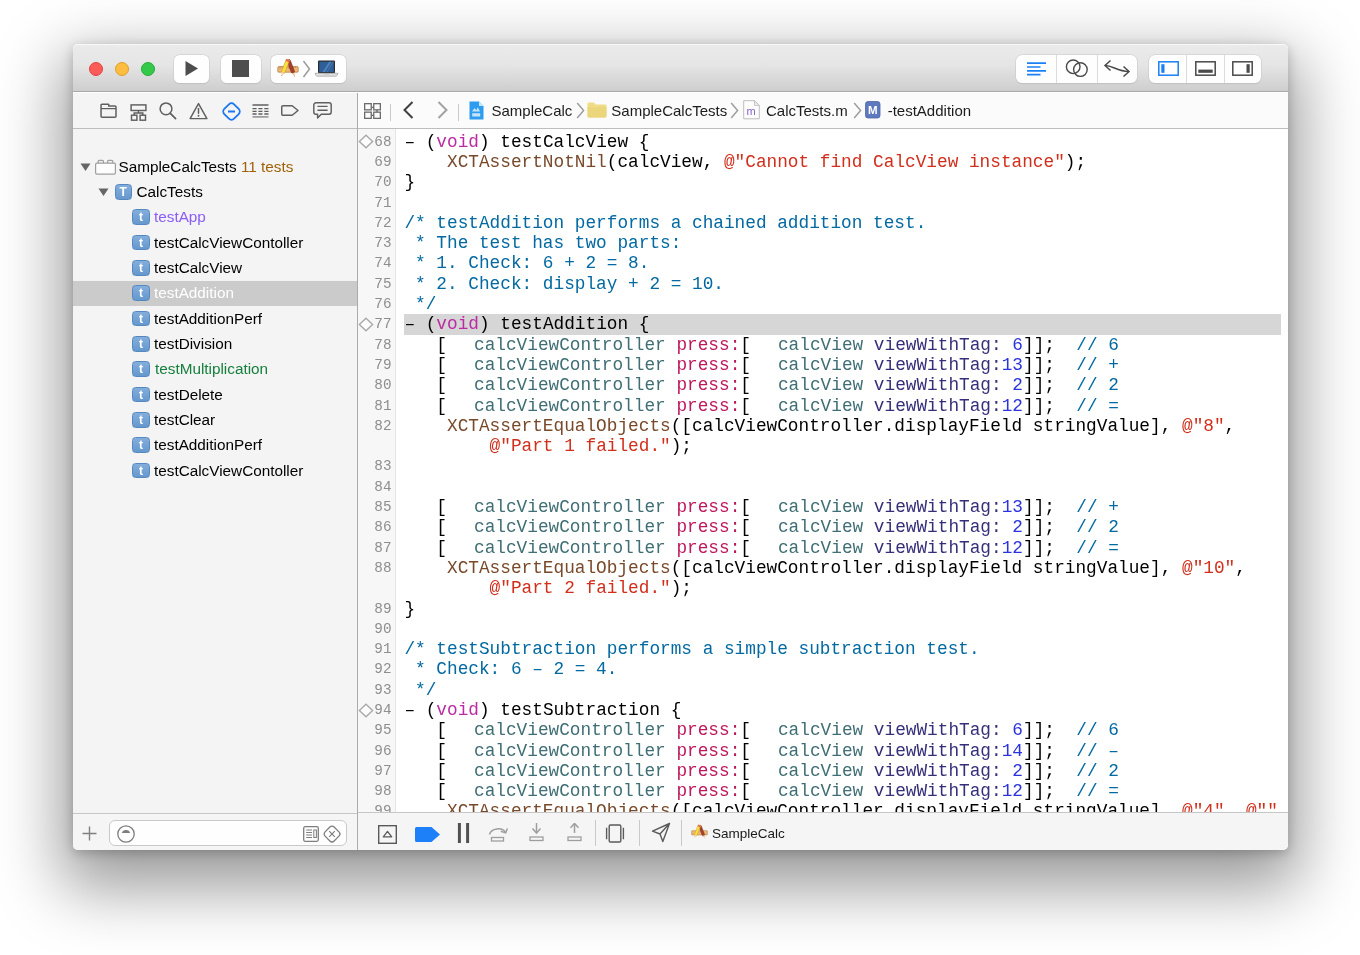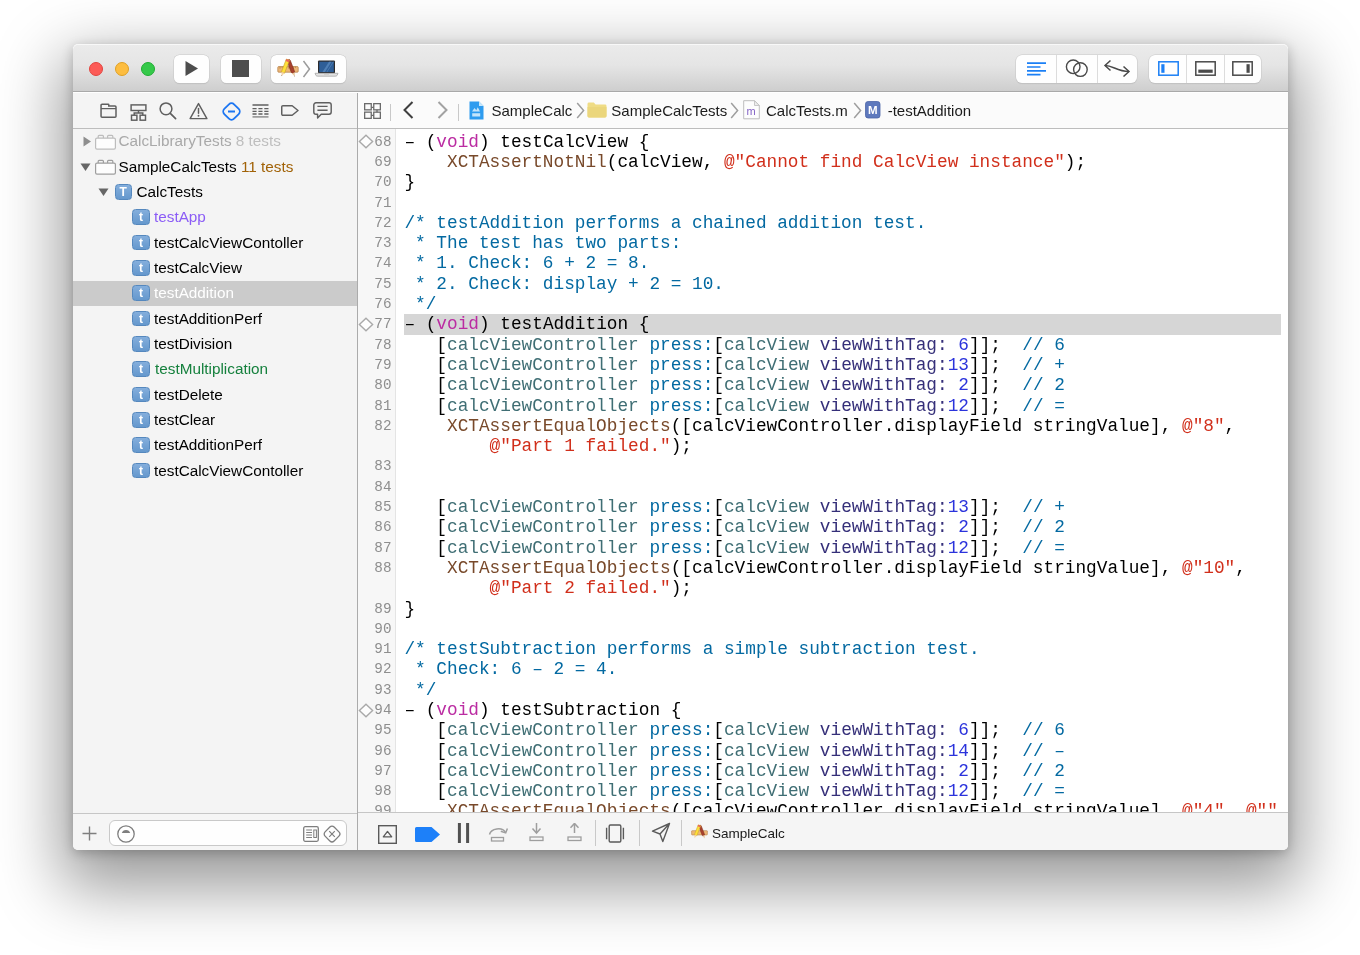--- a/index.html
+++ b/index.html
@@ -36,21 +36,21 @@
 #gutbg { position:absolute; left:0; top:0; width:38.19999999999999px; height:100%; background:#F7F7F7; border-right:1px solid #E4E4E4; }
 #hlband { position:absolute; left:46.6px; top:185.4px; width:876.9px; height:20.3px; background:#D6D6D6; }
 #code, #gutnum { position:absolute; font-family:"Liberation Mono",monospace; white-space:pre; }
 #code { left:46.9px; top:2.7px; font-size:17.75px; line-height:20.3px; color:#000; }
 #gutnum { top:2.7px; font-size:14.3px; line-height:20.3px; color:#8E8E8E; text-align:right; left:-26.0px; width:60px; }
 #dbgbar { position:absolute; left:284.5px; top:768px; width:930.5px; height:38px; background:#F5F5F5; border-top:1px solid #C6C6C6; }
 #sdivider { position:absolute; left:283.5px; top:48.5px; width:1px; height:757.5px; background:#ABABAB; }
 .vsep { position:absolute; width:1px; background:#C9C9C9; }
 .jtext { position:absolute; top:9.299999999999997px; font-size:15px; color:#1C1C1C; }
 .k { color:#BB2CA2; } .m { color:#78492A; } .s { color:#D12F1B; } .n { color:#2B33DC; }
-.c { color:#0369a1; } .t { color:#3F6E74; } .pm { color:#0369a1; } .om { color:#352F79; }
+.c { color:#0369a1; } .t { color:#3F6E74;margin-left:27px; } .pm { color:#be185d; } .om { color:#352F79; }
 </style></head>
 <body>
 <div id="win">
  <div id="titlebar">
 <div class="tl" style="left:16.299999999999997px;background:#FC5B57;border-color:#E2443E"></div>
 <div class="tl" style="left:42px;background:#FDBD40;border-color:#DFA023"></div>
 <div class="tl" style="left:67.6px;background:#35C94A;border-color:#1FAD32"></div>
 <div class="tbtn" style="left:101px;width:35px">
  <svg width="15" height="17" viewBox="0 0 15 17">
           <path d="M1.5 1 L14 8.5 L1.5 16 Z" fill="#4D4D4D"></path>
@@ -220,30 +220,20 @@
       </svg>
 <svg class="abs" style="left:507.79999999999995px;top:8.799999999999997px" width="15.5" height="17.5" viewBox="0 0 15.5 17.5">
  <rect x="0.5" y="0.5" width="14.5" height="16.5" rx="2.6" fill="#5E79BD" stroke="#4C66A8" stroke-width="0.8"></rect>
  <text x="7.75" y="12.8" font-family="Liberation Sans" font-size="11.5" font-weight="bold" fill="#fff" text-anchor="middle">M</text>
 </svg>
 <span class="jtext" style="left:530.2px">-testAddition</span>
     </div>
  <div id="row2border"></div>
  <div id="sidebar"></div>
  <div id="selband"></div>
- <div class="row" style="top:84.6px">
- <svg class="tri" style="left:9px" width="10" height="11" viewBox="0 0 10 11">
-        <path d="M1.5 0.5 L9 5.5 L1.5 10.5 Z" fill="#8E8E8E"></path>
-      </svg>
- <svg class="case" style="left:22px" width="21" height="16" viewBox="0 0 21 16">
-        <path d="M3.2 4.2 v-2 a0.9 0.9 0 0 1 0.9-0.9 h3.4 a0.9 0.9 0 0 1 0.9 0.9 v2 M12.6 4.2 v-2 a0.9 0.9 0 0 1 0.9-0.9 h3.4 a0.9 0.9 0 0 1 0.9 0.9 v2" fill="none" stroke="#BDBDBD" stroke-width="1.2"></path>
-        <rect x="0.6" y="4.2" width="19.8" height="11" rx="1.4" fill="#FDFDFD" stroke="#BDBDBD" stroke-width="1.2"></rect>
-      </svg>
- <span class="lbl" style="left:45.5px;color:#A9A9A9">CalcLibraryTests <span style="color:#BEBEBE">8 tests</span></span>
-    </div>
 <div class="row" style="top:109.9px">
  <svg class="tri" style="left:7px;top:8px" width="11" height="10" viewBox="0 0 11 10">
         <path d="M0.5 1.5 L10.5 1.5 L5.5 9 Z" fill="#666"></path>
       </svg>
  <svg class="case" style="left:22px" width="21" height="16" viewBox="0 0 21 16">
         <path d="M3.2 4.2 v-2 a0.9 0.9 0 0 1 0.9-0.9 h3.4 a0.9 0.9 0 0 1 0.9 0.9 v2 M12.6 4.2 v-2 a0.9 0.9 0 0 1 0.9-0.9 h3.4 a0.9 0.9 0 0 1 0.9 0.9 v2" fill="none" stroke="#9E9E9E" stroke-width="1.2"></path>
         <rect x="0.6" y="4.2" width="19.8" height="11" rx="1.4" fill="#FDFDFD" stroke="#9E9E9E" stroke-width="1.2"></rect>
       </svg>
  <span class="lbl" style="left:45.5px;color:#000">SampleCalcTests <span style="color:#a16207">11 tests</span></span>
     </div>

